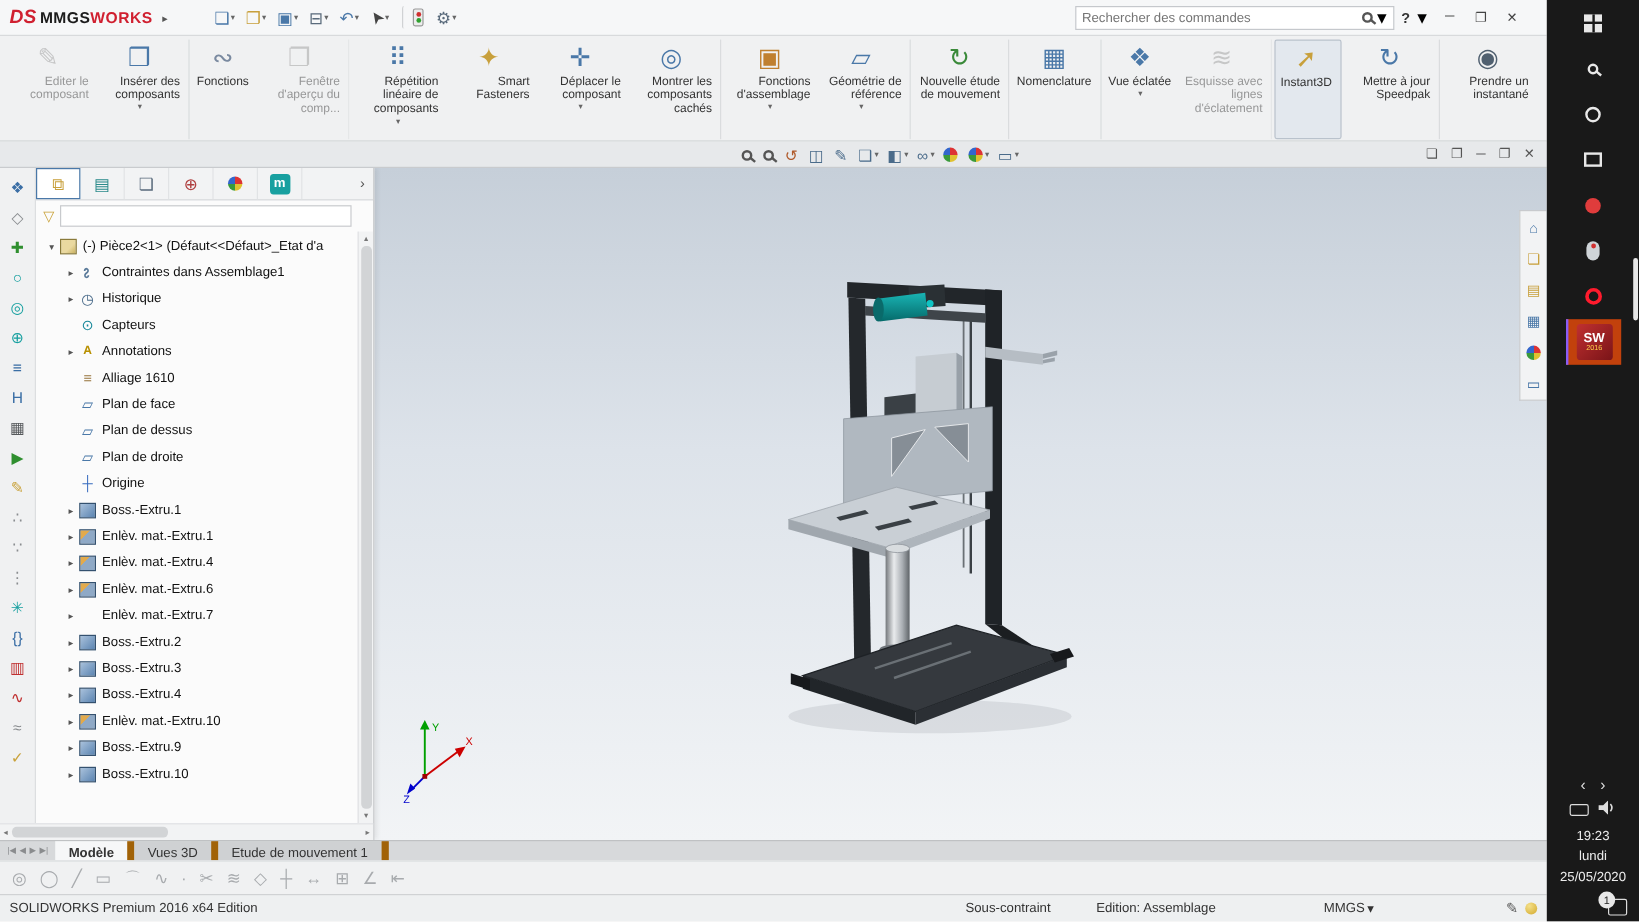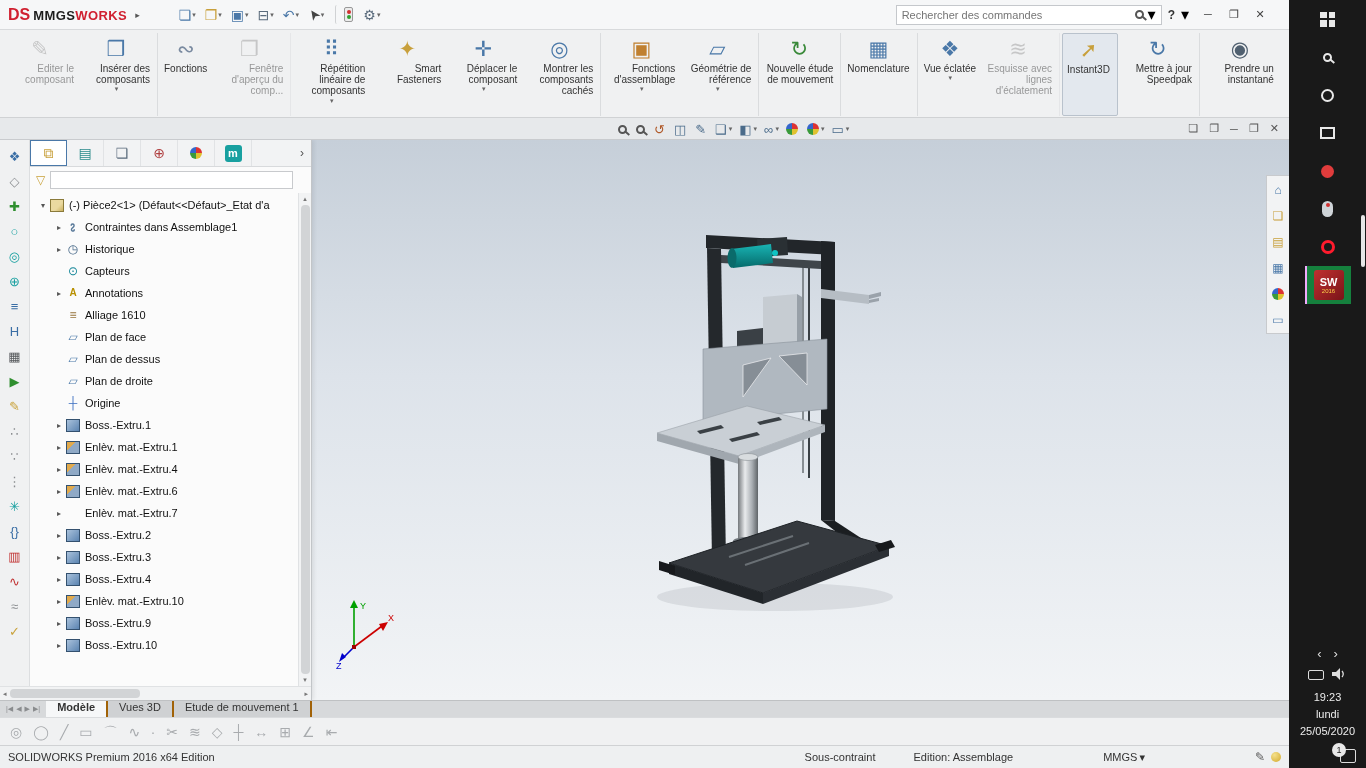--- a/index.html
+++ b/index.html
@@ -4,21 +4,21 @@
 <style>
   *{margin:0;padding:0;box-sizing:border-box}
   html,body{width:1366px;height:768px;overflow:hidden}
   body{font-family:"Liberation Sans",sans-serif;background:#fff}
   .screen{width:1366px;height:768px;display:flex;overflow:hidden}
   .app{width:1289px;height:768px;display:flex;flex-direction:column;overflow:hidden;background:#f0f1f2}
 
   
   .titlebar{flex:0 0 30px;background:#f6f7f8;border-bottom:1px solid #d8dadc;display:flex;align-items:center;position:relative}
   .logo{display:flex;align-items:baseline;padding:0 4px 0 8px}
-  .logo-ds{font-weight:bold;font-size:16px;color:#d02030;margin-right:3px}
+  .logo-ds{font-style:italic;font-weight:bold;font-size:16px;color:#d02030;margin-right:3px}
   .logo-solid{font-weight:bold;font-size:13px;color:#1c1c1c;letter-spacing:.4px}
   .logo-works{font-weight:bold;font-size:13px;color:#d02030;letter-spacing:.4px}
   .menu-expand{color:#555;font-size:9px;margin:0 10px 0 4px}
   .qbar{display:flex;align-items:center;gap:3px;margin-left:26px;z-index:2}
   .qbtn{display:flex;align-items:center;padding:2px 3px;border-radius:2px}
   .qbtn.sep-left{border-left:1px solid #d0d2d4;margin-left:5px;padding-left:8px}
   .qbtn .g{font-size:14px;line-height:1}
   .qbtn .dd,.rdd,.hdd{font-size:7px;color:#666;margin-left:1px}
   .cursor{display:inline-block;transform:rotate(-125deg)}
   .traffic{width:9px;height:15px;background:#ececec;border:1px solid #999;border-radius:2px;position:relative;display:inline-block}
@@ -98,21 +98,21 @@
   .taskpane{position:absolute;right:0;top:35px;width:23px;background:#f2f3f4;border:1px solid #c8cacd;border-right:none;display:flex;flex-direction:column;align-items:center;padding:4px 0;gap:7px}
   .tpbtn{width:18px;height:19px;display:flex;align-items:center;justify-content:center;font-size:12px}
 
   .model{position:absolute;left:645px;top:85px}
   .triad{position:absolute;left:336px;top:455px}
 
   
   .bottomtabs{flex:0 0 17px;background:#d7d9db;border-top:1px solid #bfc1c3;display:flex;align-items:stretch}
   .btab-nav{display:flex;align-items:center;gap:3px;padding:0 6px;color:#8a8c8e;font-size:7px}
   .btabs{display:flex;align-items:stretch}
-  .btab{display:flex;align-items:flex-start;padding:0 11px;font-size:11px;color:#333;border-right:2px solid #a16207;background:#cfd1d3}
+  .btab{display:flex;align-items:flex-end;padding:0 11px;font-size:11px;color:#333;border-right:6px solid #a16207;background:#cfd1d3}
   .btab.active{background:#f6f7f8;font-weight:bold}
 
   
   .sketchbar{flex:0 0 28px;background:#f0f1f2;border-top:1px solid #dadcde;display:flex;align-items:center;padding-left:10px;gap:11px;color:#a8abae}
   .skbtn{font-size:14px;line-height:1}
 
   
   .statusbar{flex:0 0 23px;background:#eef0f1;border-top:1px solid #d0d2d4;display:flex;align-items:center;font-size:11px;color:#333;padding:0 8px}
   .sb-status{margin-left:auto}
   .sb-edit{margin-left:38px}
@@ -124,21 +124,21 @@
   
   .taskbar{width:77px;height:768px;background:#191919;position:relative;display:flex;flex-direction:column;align-items:center;flex:0 0 77px}
   .tb-icon{width:46px;height:38px;display:flex;align-items:center;justify-content:center;flex:0 0 38px}
   .win-grid{width:15px;height:15px;background:#e8e8e8;background-image:linear-gradient(#191919,#191919),linear-gradient(#191919,#191919);background-size:2px 100%,100% 2px;background-position:center center;background-repeat:no-repeat}
   .ring-w{width:13px;height:13px;border:2px solid #e8e8e8;border-radius:50%}
   .tv{width:15px;height:12px;border:2px solid #e8e8e8}
   .dot-red{width:13px;height:13px;border-radius:50%;background:#e03c3c}
   .mouse-ic{width:11px;height:16px;border-radius:6px;background:#cfd4d8;position:relative}
   .mouse-ic::before{content:"";position:absolute;top:2px;left:3.5px;width:4px;height:4px;border-radius:50%;background:#d03030}
   .opera-ring{width:14px;height:14px;border:3.5px solid #ff1b2d;border-radius:50%}
-  .sw-active{background:#15803d;border-left:2px solid #f0abfc}
+  .sw-active{background:#c2410c;border-left:2px solid #8b5cf6}
   .sw-tile{width:30px;height:30px;border-radius:3px;background:linear-gradient(135deg,#c03030,#7a1418);display:flex;flex-direction:column;align-items:center;justify-content:center;color:#fff;font-weight:bold;font-size:11px;line-height:1}
   .sw-tile small{font-size:6px;color:#ffd24a;font-weight:normal}
   .tb-scrollbar{position:absolute;right:1px;top:215px;width:4px;height:52px;background:#e6e6e6;border-radius:2px}
   .tb-bottom{margin-top:auto;display:flex;flex-direction:column;align-items:center;padding-bottom:5px;gap:5px;width:100%}
   .tb-arrows{display:flex;gap:12px;color:#ddd;font-size:13px}
   .tb-sys{display:flex;align-items:center;gap:8px}
   .kb-ic{width:16px;height:10px;border:1px solid #ddd;border-radius:2px}
   .tb-clock{color:#ececec;font-size:11px;text-align:center;line-height:1.55}
   .tb-notif{position:relative;width:100%;display:flex;justify-content:flex-end;padding-right:10px;margin-top:4px}
   .notif-bubble{width:16px;height:14px;border:1.5px solid #ddd;border-radius:2px;display:inline-block}

